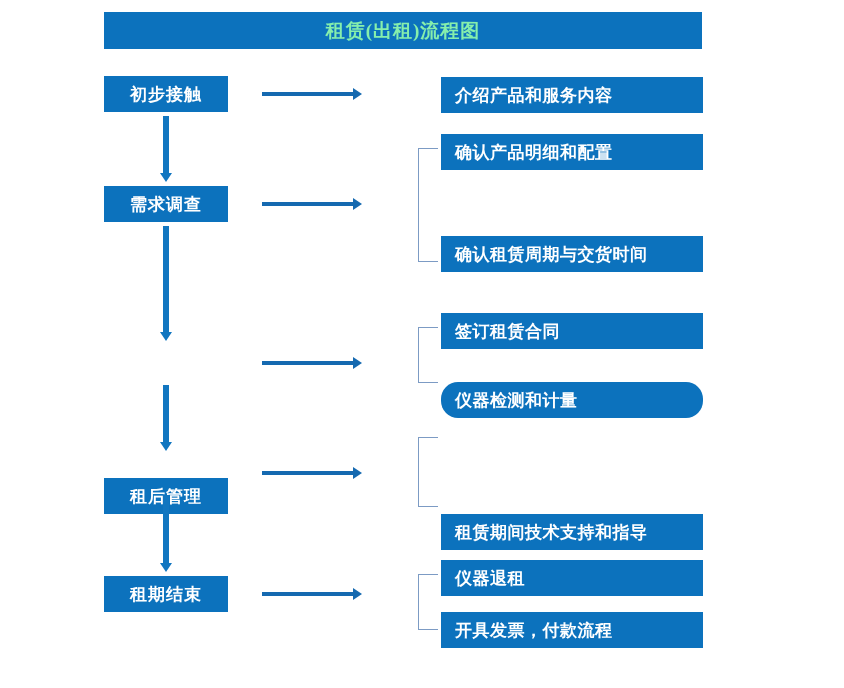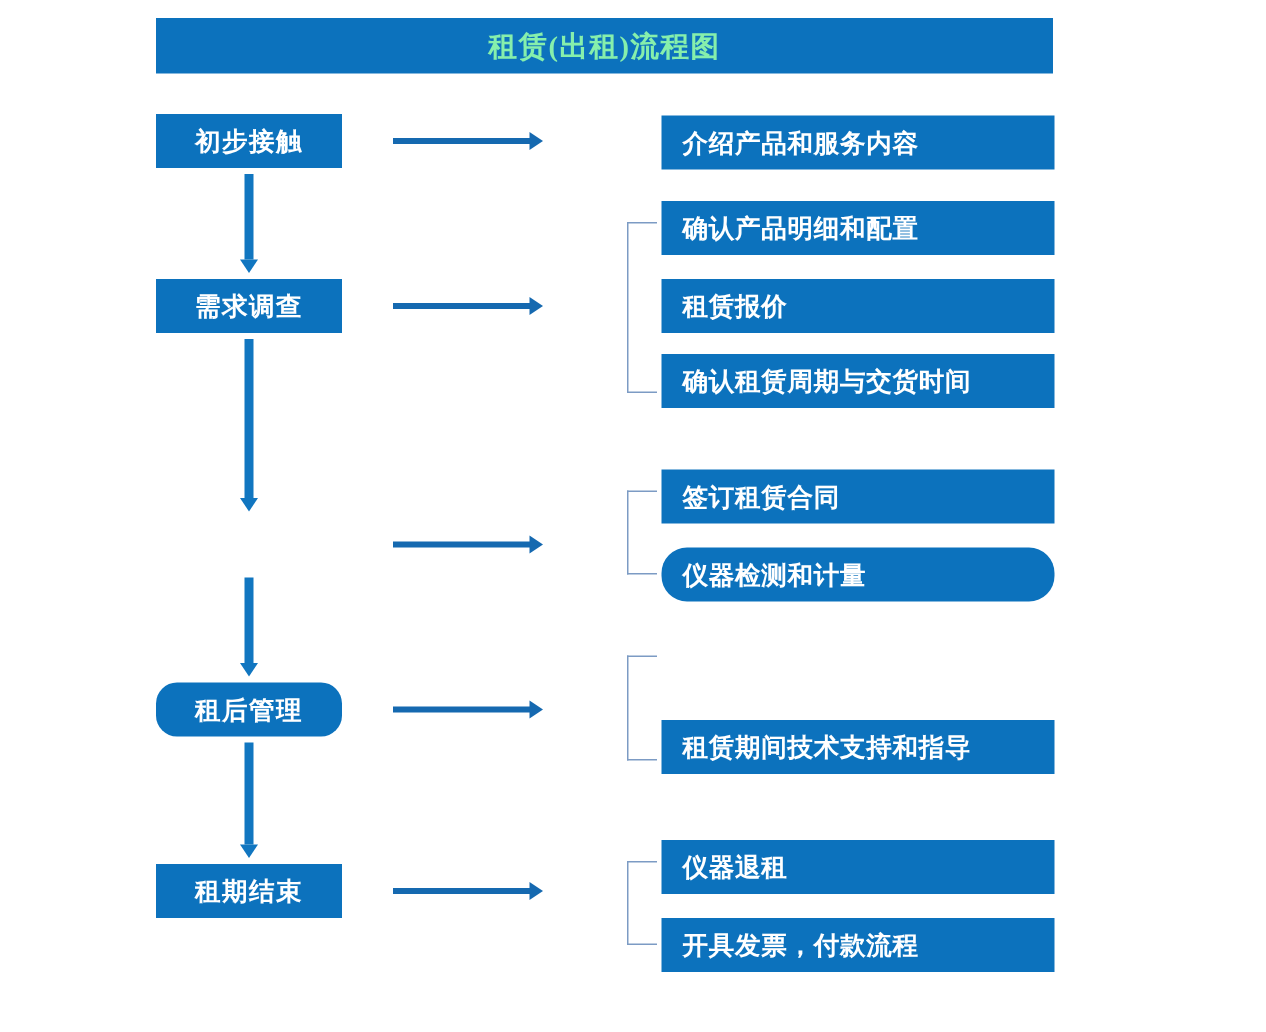--- a/index.html
+++ b/index.html
@@ -126,21 +126,21 @@
 
   <div class="node left" style="top:76px;">
     <span>初步接触</span>
   </div>
 
   <div class="node left" style="top:186px;">
     <span>需求调查</span>
   </div>
 
 
-  <div class="node left" style="top:455px;border-radius:14px;">
+  <div class="node left" style="top:478px;">
     <span>租后管理</span>
   </div>
 
   <div class="node left" style="top:576px;">
     <span>租期结束</span>
   </div>
 
   <div class="v-arrow" style="top:116px; height:66px;">
     <div class="stem" style="height:57px;"></div>
     <div class="head" style="top:57px;"></div>
@@ -188,38 +188,35 @@
   <div class="bracket" style="top:574px; height:56px;"></div>
 
   <div class="node right" style="top:77px;">
     <span>介绍产品和服务内容</span>
   </div>
 
   <div class="node right" style="top:134px;">
     <span>确认产品明细和配置</span>
   </div>
 
-  <div class="node right" style="top:186px;">
-    <span>租赁报价</span>
-  </div>
 
   <div class="node right" style="top:236px;">
     <span>确认租赁周期与交货时间</span>
   </div>
 
   <div class="node right" style="top:313px;">
     <span>签订租赁合同</span>
   </div>
 
-  <div class="node right" style="top:365px;border-radius:17px;">
+  <div class="node right" style="top:382px;border-radius:17px;">
     <span>仪器检测和计量</span>
   </div>
 
 
-  <div class="node right" style="top:480px;text-align:center;">
+  <div class="node right" style="top:514px;text-align:center;">
     <span>租赁期间技术支持和指导</span>
   </div>
 
   <div class="node right" style="top:560px;">
     <span>仪器退租</span>
   </div>
 
   <div class="node right" style="top:612px;">
     <span>开具发票，付款流程</span>
   </div>

